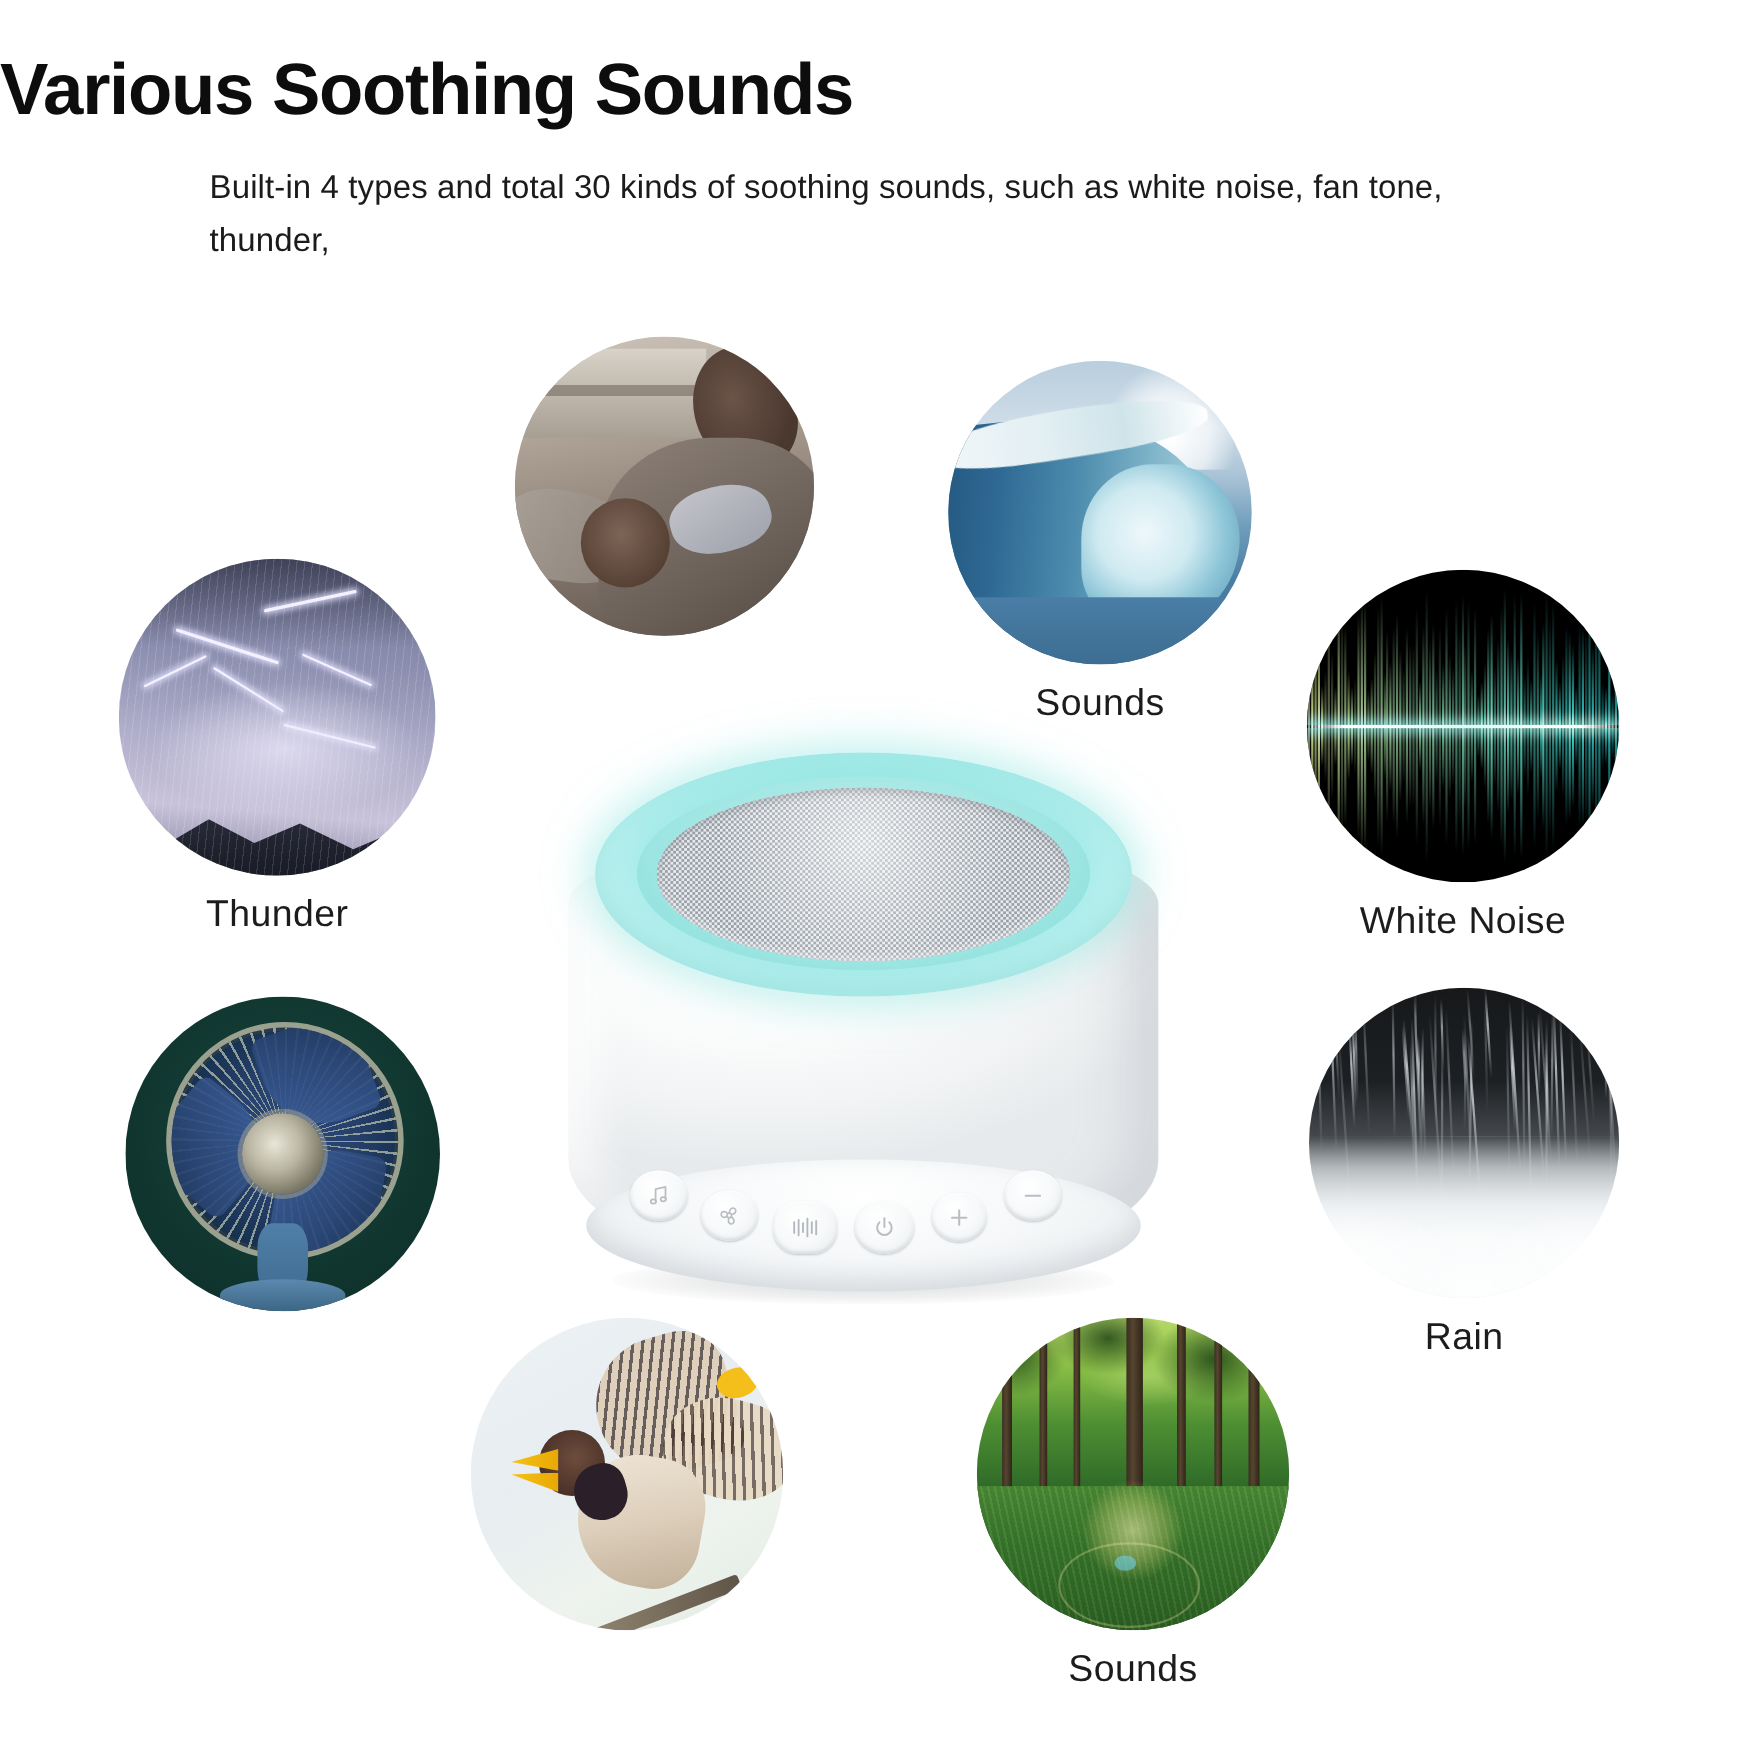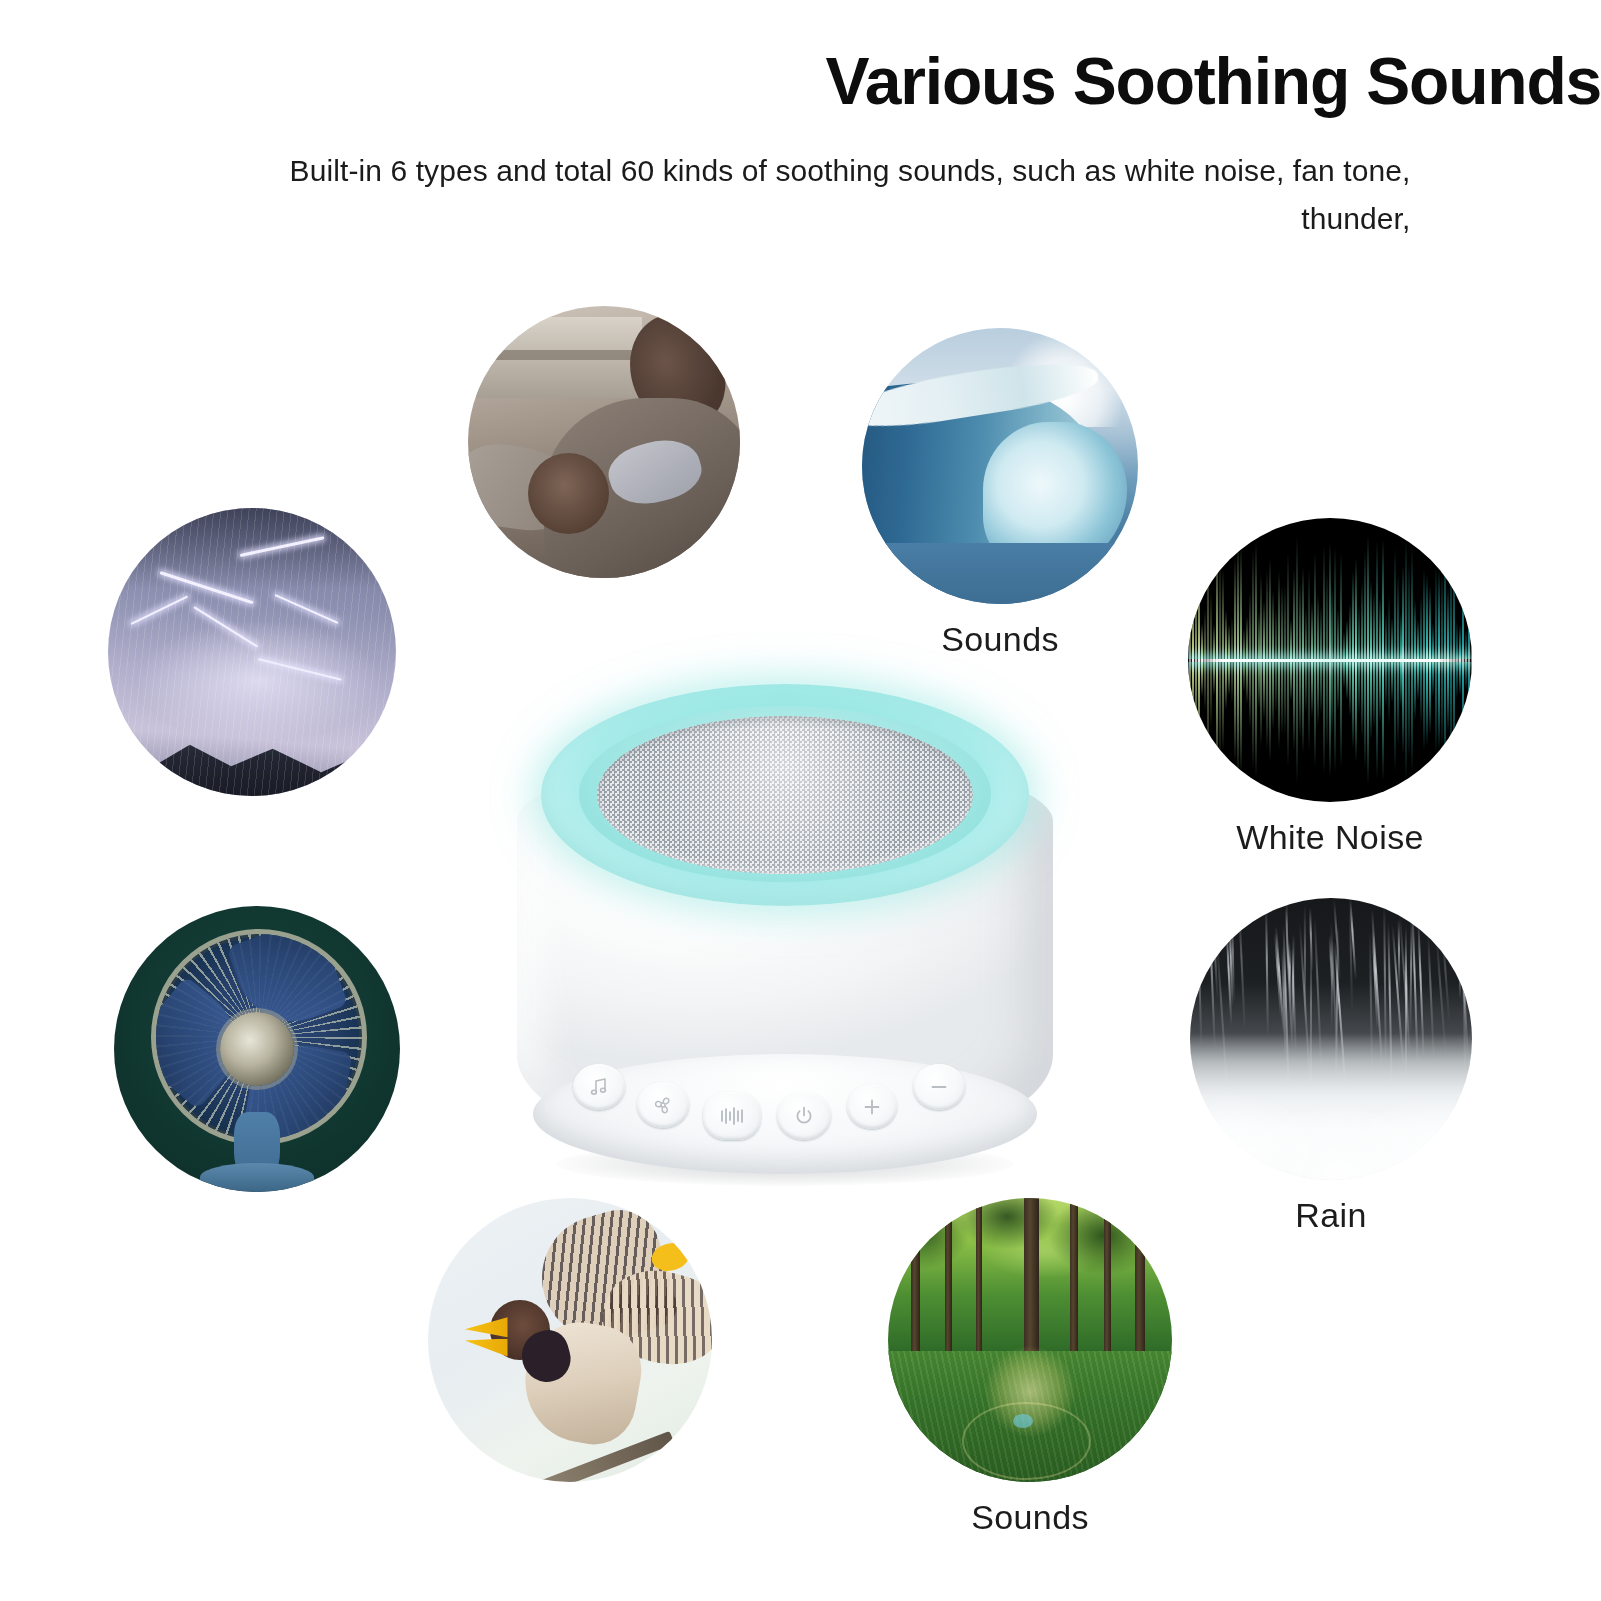--- a/index.html
+++ b/index.html
@@ -15,21 +15,21 @@
     font-family: "Liberation Sans", sans-serif;
     -webkit-font-smoothing: antialiased;
   }
 
   
   .header {
     position: absolute;
     left: 0;
     top: 46px;
     width: 1601px;
-    text-align: right;
+    text-align: left;
   }
   .title {
     font-family: "Liberation Sans", sans-serif;
     font-size: 66px;
     font-weight: 700;
     letter-spacing: -1.2px;
     color: #0d0d0d;
     line-height: 1.08;
     margin: 0;
   }
@@ -500,36 +500,37 @@
   }
   .spk-btn svg { display: block; }
   .spk-btn.pill { border-radius: 22px; }
 </style>
 </head>
 <body>
 
 <div class="header">
   <h1 class="title">Various Soothing Sounds</h1>
   <div class="subtitle">
-    <div>Built-in 6 types and total 60 kinds of soothing sounds, such as white noise, fan tone, thunder,</div>
+    <div>Built-in 4 types and total 30 kinds of soothing sounds, such as white noise, fan tone, thunder,</div>
   </div>
 </div>
 
 <div class="sound-item" style="left:108px; top:508px; width:288px;">
   <div class="circle" style="width:288px;height:288px;">
     <div class="art-thunder">
       <div class="bolt" style="left:18%;top:22%;width:34%;height:3px;transform:rotate(18deg);"></div>
       <div class="bolt" style="left:46%;top:16%;width:30%;height:3px;transform:rotate(-12deg);"></div>
       <div class="bolt" style="left:30%;top:34%;width:26%;height:2px;transform:rotate(32deg);"></div>
       <div class="bolt" style="left:58%;top:30%;width:24%;height:2px;transform:rotate(24deg);"></div>
       <div class="bolt" style="left:8%;top:40%;width:22%;height:2px;transform:rotate(-26deg);"></div>
       <div class="bolt" style="left:52%;top:52%;width:30%;height:2px;transform:rotate(14deg);"></div>
       <div class="mountain"></div>
     </div>
   </div>
+  <div class="label">Thunder</div>
 </div>
 
 <div class="sound-item" style="left:468px; top:306px; width:272px;">
   <div class="circle" style="width:272px;height:272px;">
     <div class="art-lullaby">
       <div class="ll-window"></div>
       <div class="ll-windowbar"></div>
       <div class="ll-arm"></div>
       <div class="ll-head"></div>
       <div class="ll-body"></div>

